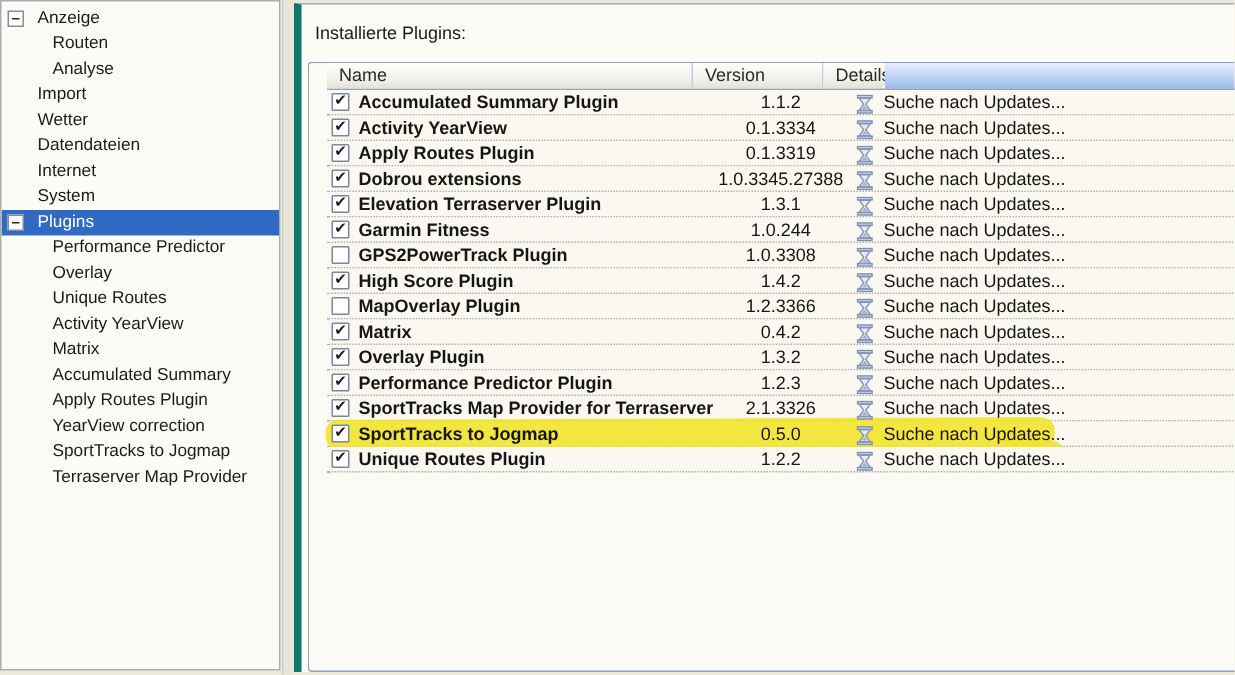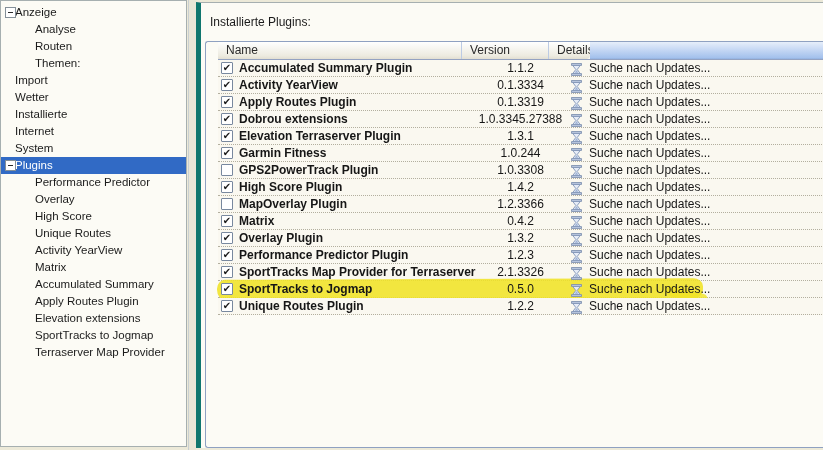--- a/index.html
+++ b/index.html
@@ -16,21 +16,21 @@
     position:absolute; left:0; top:0; width:187px; height:447px;
     background:#fcfbf5;
     border:1px solid #a6afb0;
     overflow:hidden;
   }
   .tree { padding-top:3px; }
   .tree-item {
     position:relative; height:17px; line-height:17px;
     font-size:11.5px; white-space:nowrap; cursor:default;
   }
-  .tree-item.lvl0 { padding-left:14px; }
+  .tree-item.lvl0 { padding-left:24px; }
   .tree-item.lvl1 { padding-left:34px; }
   .tree-item.selected { background:var(--sel,#316ac5); color:#ffffff; }
   .expander {
     position:absolute; left:4px; top:3px; width:11px; height:11px;
     background:#ffffff; border:1px solid #848f98;
   }
   .expander::before {
     content:""; position:absolute; left:2px; top:4px; width:5px; height:1px;
     background:#2b2b2b;
   }
@@ -106,38 +106,36 @@
     background:var(--hl,#f0e325); opacity:.8;
     border-radius:6px; transform:rotate(14deg); z-index:0;
   }
 </style>
 </head>
 <body>
 
 <div class="sidebar">
   <div class="tree" id="tree">
       <div class="tree-item lvl0"><span class="expander"></span><span>Anzeige</span></div>
+      <div class="tree-item lvl1"><span>Routen</span></div>
       <div class="tree-item lvl1"><span>Analyse</span></div>
-      <div class="tree-item lvl1"><span>Routen</span></div>
-      <div class="tree-item lvl1"><span>Themen:</span></div>
       <div class="tree-item lvl0"><span>Import</span></div>
       <div class="tree-item lvl0"><span>Wetter</span></div>
-      <div class="tree-item lvl0"><span>Installierte</span></div>
+      <div class="tree-item lvl0"><span>Datendateien</span></div>
       <div class="tree-item lvl0"><span>Internet</span></div>
       <div class="tree-item lvl0"><span>System</span></div>
       <div class="tree-item lvl0 selected"><span class="expander"></span><span>Plugins</span></div>
       <div class="tree-item lvl1"><span>Performance Predictor</span></div>
       <div class="tree-item lvl1"><span>Overlay</span></div>
-      <div class="tree-item lvl1"><span>High Score</span></div>
       <div class="tree-item lvl1"><span>Unique Routes</span></div>
       <div class="tree-item lvl1"><span>Activity YearView</span></div>
       <div class="tree-item lvl1"><span>Matrix</span></div>
       <div class="tree-item lvl1"><span>Accumulated Summary</span></div>
       <div class="tree-item lvl1"><span>Apply Routes Plugin</span></div>
-      <div class="tree-item lvl1"><span>Elevation extensions</span></div>
+      <div class="tree-item lvl1"><span>YearView correction</span></div>
       <div class="tree-item lvl1"><span>SportTracks to Jogmap</span></div>
       <div class="tree-item lvl1"><span>Terraserver Map Provider</span></div>
     </div>
 </div>
 
 <div class="splitter"></div>
 
 <div class="main">
   <div class="section-label">Installierte Plugins:</div>
 

